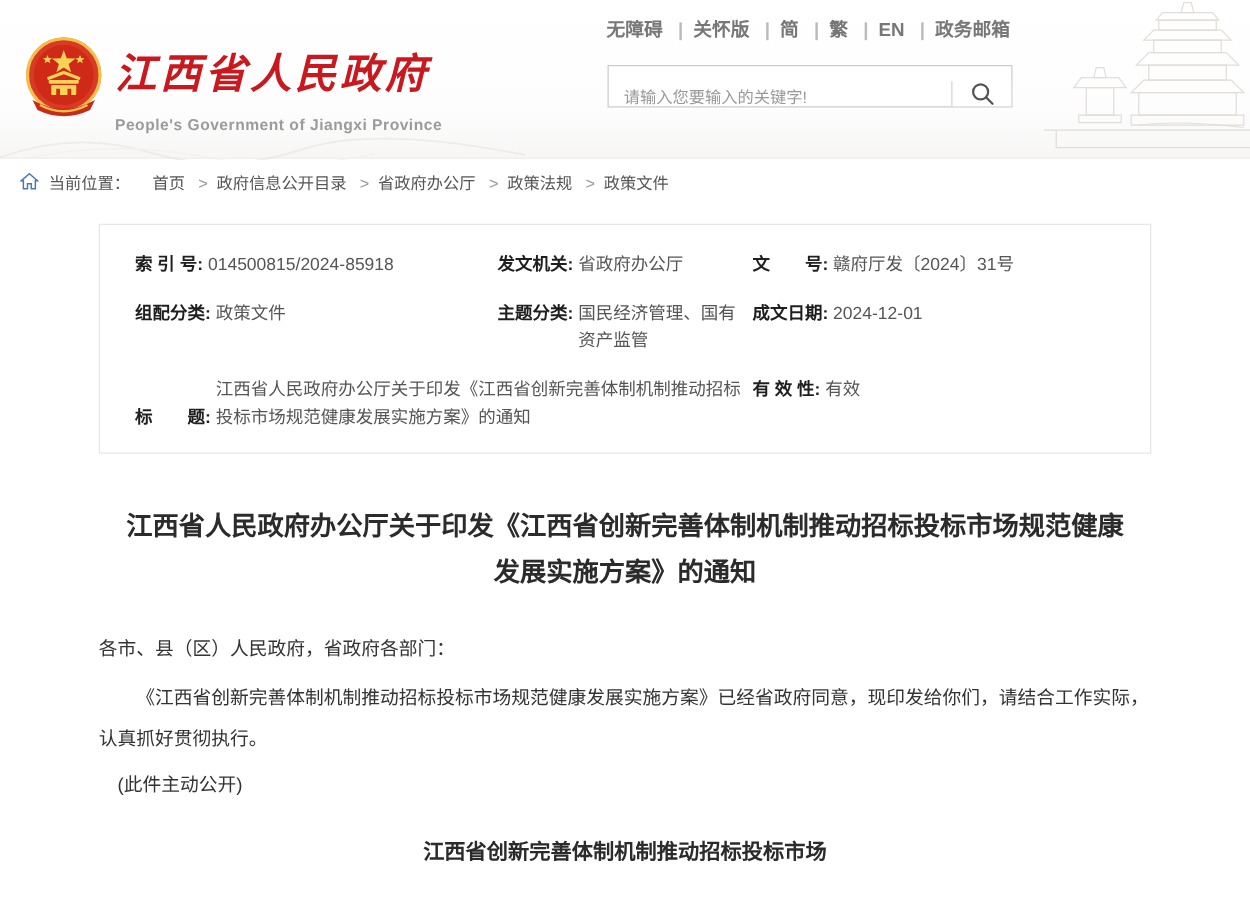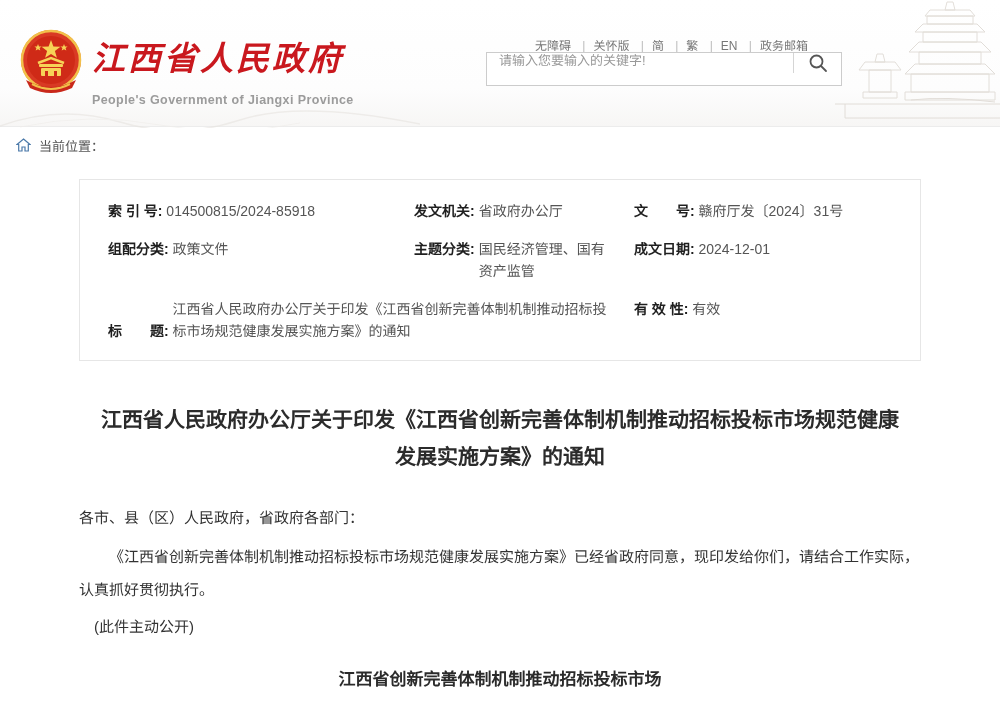--- a/index.html
+++ b/index.html
@@ -5,42 +5,42 @@
   * { margin:0; padding:0; box-sizing:border-box; }
   html,body { width:1000px; height:721px; overflow:hidden; background:#fff;
     font-family:"Liberation Sans", sans-serif; }
 
   
   .header { position:relative; width:100%; height:127px; background:linear-gradient(180deg,#ffffff 0%,#fdfdfd 70%,#f7f6f5 100%); border-bottom:1px solid #ececec; }
   .logo-wrap { position:absolute; left:18px; top:28px; width:66px; height:72px; }
   .brand { position:absolute; left:92px; top:32px; }
   .brand-title { font-size:33px; font-weight:bold; color:#c9181e; letter-spacing:3px; font-family:"Liberation Serif", serif;font-style:italic; }
   .brand-sub { margin-top:13px; font-size:12.5px; color:#9b9b9b; letter-spacing:0.4px; font-weight:bold; }
-  .top-links { position:absolute; top:36px; right:192px; font-size:12px; color:#777; white-space:nowrap; }
+  .top-links { position:absolute; top:12px; right:192px; font-size:15px; color:#777; white-space:nowrap;font-weight:bold; }
   .top-links span.lnk { cursor:pointer; }
   .top-links span.lnk + span.lnk::before { content:"|"; color:#bbb; margin:0 8px; }
-  .searchbox { position:absolute; left:486px; top:52px; width:356px; height:34px; border:1px solid #ccc; background:#fff; display:flex; align-items:flex-start; }
+  .searchbox { position:absolute; left:486px; top:52px; width:324px; height:34px; border:1px solid #ccc; background:#fff; display:flex; align-items:flex-end; }
   .searchbox input { flex:1; border:0; outline:none; padding:0 12px; font-size:13px; color:#333; background:transparent; font-family:"Liberation Sans", sans-serif; }
   .searchbox input::placeholder { color:#999; }
   .search-btn { width:48px; border-left:1px solid #d5d5d5; display:flex; align-items:center; justify-content:center; cursor:pointer; background:#fff; }
   .pavilion { position:absolute; right:0; top:0; width:165px; height:127px; opacity:.85; }
   .mountain { position:absolute; left:0; bottom:-2px; width:420px; height:30px; opacity:.6; }
 
   
   .crumbbar { height:36px; display:flex; align-items:center; padding-left:16px; font-size:13px; color:#555; background:#fff; }
   .crumbbar .home-ico { margin-right:8px; display:inline-flex; }
   .crumb-label { color:#555; margin-right:18px; }
   .crumb-items { color:#555; }
   .crumb-items span.ci { cursor:pointer; }
   .crumb-items span.ci + span.ci::before { content:">"; color:#999; margin:0 7px; cursor:default; }
 
   
   .content { width:842px; margin:0 auto; }
   .meta-box { margin-top:16px; border:1px solid #e6e6e6; padding:20px 28px 18px 28px; }
-  .meta-grid { display:grid; grid-template-columns:37% 26% 37%; row-gap:17px; font-size:14px; line-height:22px;gap:16px; }
+  .meta-grid { display:grid; grid-template-columns:37% 26% 37%; row-gap:17px; font-size:14px; line-height:22px; }
   .cell { display:flex; }
   .cell .lbl { font-weight:bold; color:#1f1f1f; white-space:pre; flex:0 0 auto; }
   .cell .val { color:#555; }
   .cell.span2 { grid-column:1 / span 2;align-items:flex-end; }
 
   .doc-title { margin:40px auto 0 auto; width:96%; text-align:center; font-size:21px; font-weight:bold; color:#2b2b2b; line-height:37px; }
 
   .body-text { font-size:15px; color:#333; line-height:33px; }
   .salutation { margin-top:26px; }
   .para-indent { text-indent:2em; margin-top:6px; }
@@ -123,20 +123,27 @@
   </svg>
 </div>
 
 <div class="crumbbar">
   <span class="home-ico">
     <svg width="15" height="14" viewBox="0 0 15 14">
       <path d="M7.5 1 L14 6.5 L12.3 6.5 L12.3 13 L9 13 L9 9 L6 9 L6 13 L2.7 13 L2.7 6.5 L1 6.5 Z" fill="none" stroke="#4b79a9" stroke-width="1.2"></path>
     </svg>
   </span>
   <span class="crumb-label">当前位置：</span>
+  <span class="crumb-items">
+    <span class="ci">首页</span>
+    <span class="ci">政府信息公开目录</span>
+    <span class="ci">省政府办公厅</span>
+    <span class="ci">政策法规</span>
+    <span class="ci">政策文件</span>
+  </span>
 </div>
 
 <div class="content">
 
   <div class="meta-box">
     <div class="meta-grid">
       <div class="cell">
         <span class="lbl">索 引 号: </span>
         <span class="val">014500815/2024-85918</span>
       </div>

